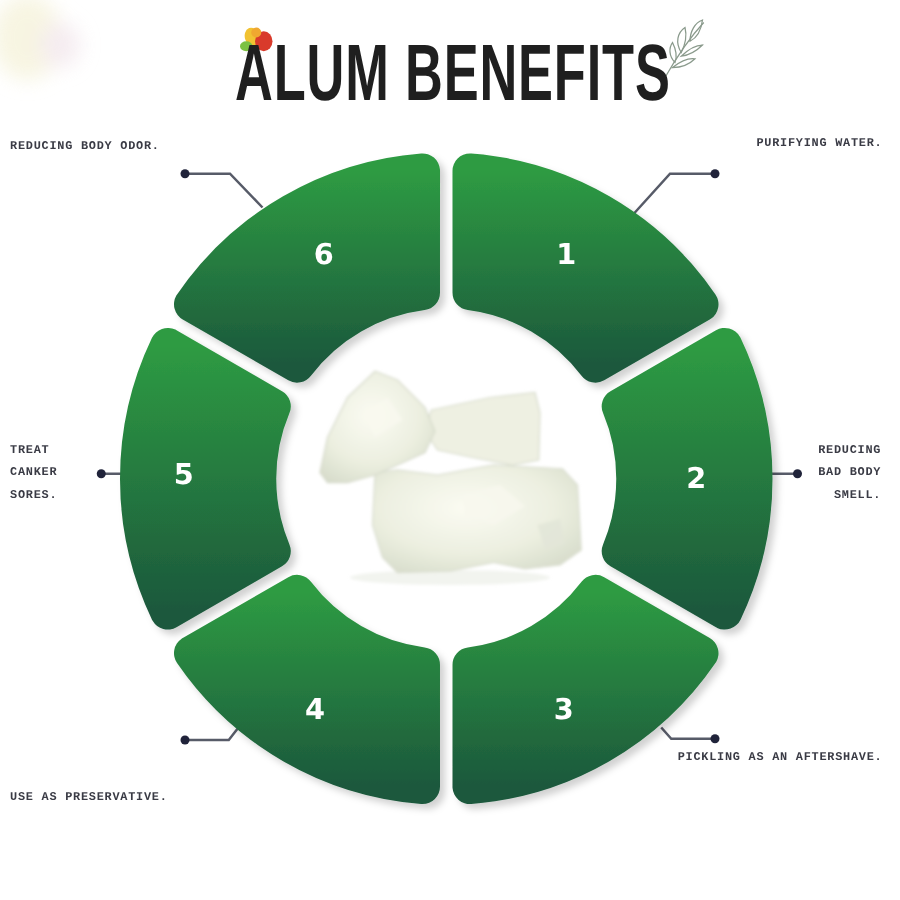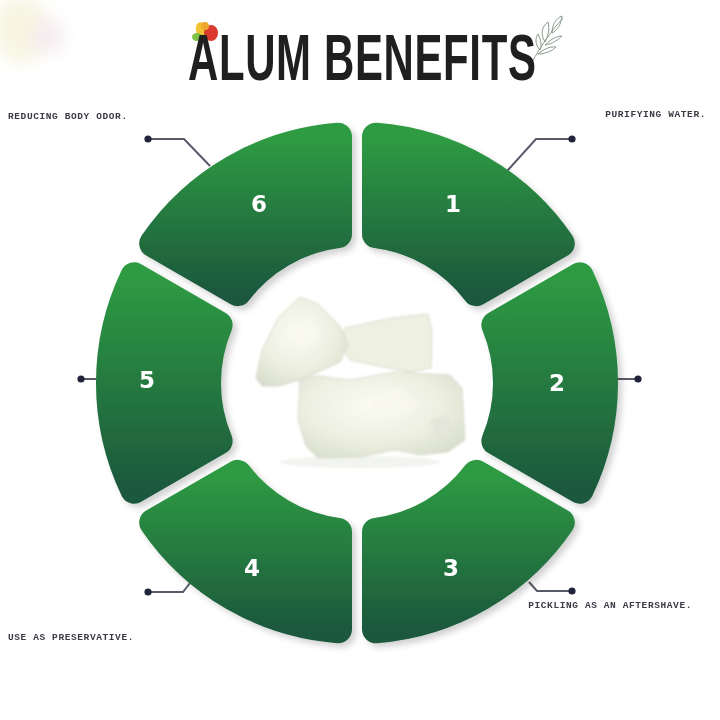--- a/index.html
+++ b/index.html
@@ -118,27 +118,37 @@
   <div class="num" style="left:557px; top:383px;">2</div>
   <div class="num" style="left:451px; top:568px;">3</div>
   <div class="num" style="left:252px; top:568px;">4</div>
   <div class="num" style="left:147px; top:380px;">5</div>
   <div class="num" style="left:259px; top:204px;">6</div>
 
   <div class="label right" style="right:14px; top:106px;">
     <span class="ln">PURIFYING WATER.</span>
   </div>
 
+  <div class="label right" style="right:15px; top:351px;">
+    <span class="ln">REDUCING</span>
+    <span class="ln">BAD BODY</span>
+    <span class="ln">SMELL.</span>
+  </div>
 
-  <div class="label right" style="right:28px; top:597px;text-align:center;">
+  <div class="label right" style="right:14px; top:597px;text-align:center;">
     <span class="ln">PICKLING AS AN AFTERSHAVE.</span>
   </div>
 
   <div class="label" style="left:8px; top:597px;margin-top:32px;">
     <span class="ln">USE AS PRESERVATIVE.</span>
   </div>
 
+  <div class="label" style="left:8px; top:351px;">
+    <span class="ln">TREAT</span>
+    <span class="ln">CANKER</span>
+    <span class="ln">SORES.</span>
+  </div>
 
   <div class="label" style="left:8px; top:108px;">
     <span class="ln">REDUCING BODY ODOR.</span>
   </div>
 
 </div>
 
 </body></html>

